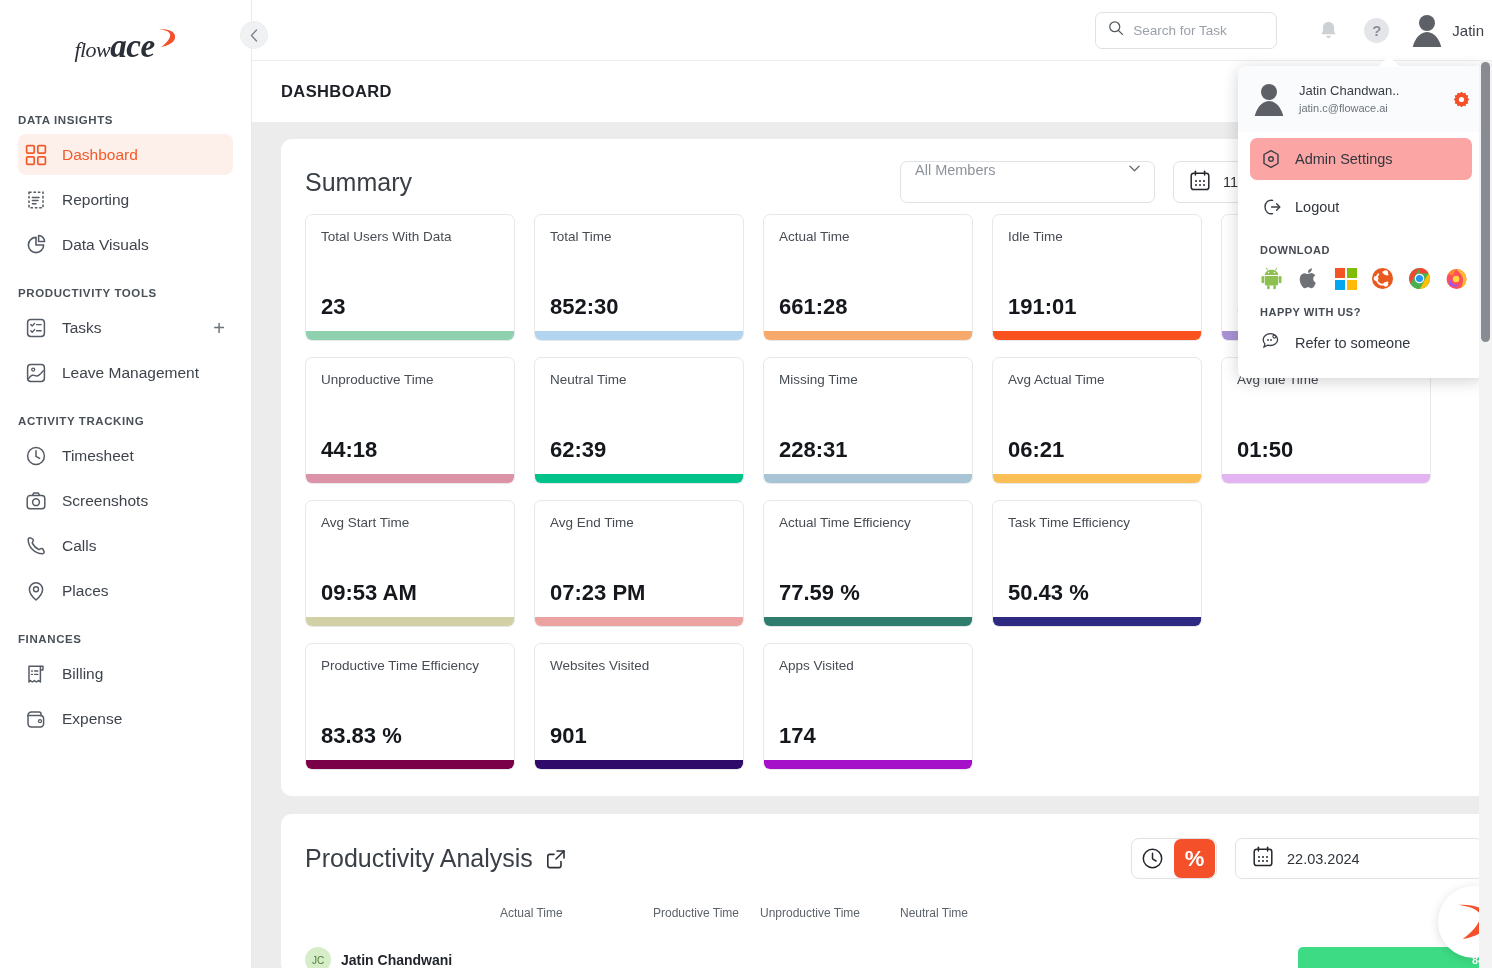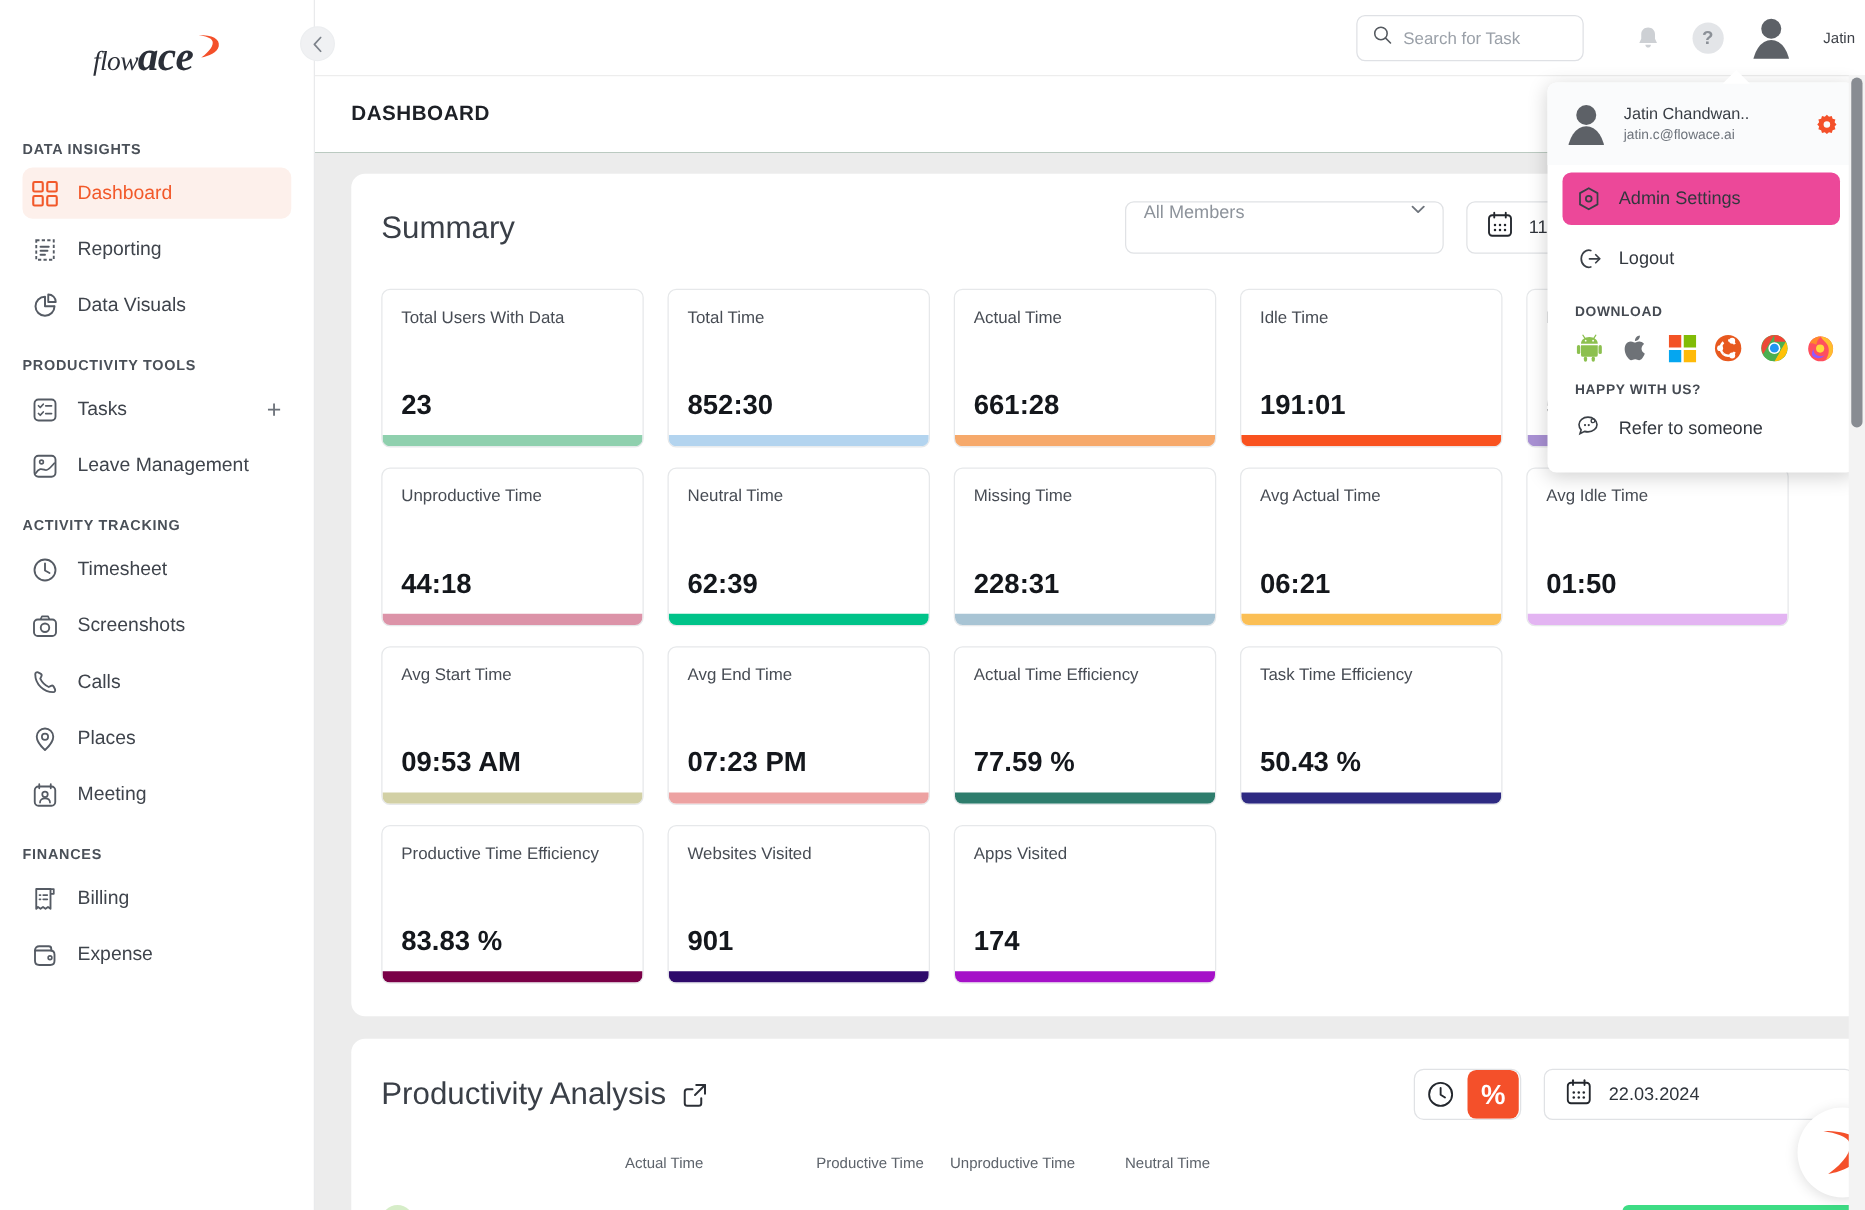--- a/index.html
+++ b/index.html
@@ -78,21 +78,21 @@
   }
   .avatar-silhouette { position: relative; width: 34px; height: 34px; overflow:hidden; }
   .avatar-silhouette .head {
     position:absolute; left: 9px; top: 2px; width: 16px; height: 16px;
     border-radius: 50%; background:#5d6167;
   }
   .avatar-silhouette .body {
     position:absolute; left: 2px; top: 19px; width: 30px; height: 22px;
     border-radius: 50% 50% 0 0 / 100% 100% 0 0; background:#5d6167;
   }
-  #username { font-size: 12px; color:#3d4148; margin-left: 25px; }
+  #username { font-size: 15px; color:#3d4148; margin-left: 8px; }
   #caret-up { margin-left: 16px; color:#55595f; font-size: 12px; }
 
   #page-title-bar {
     height: 62px; background:#fff; border-top: 1px solid #ededed;
     display:flex; align-items:center; padding-left: 29px;
   }
   #page-title { font-size: 16.5px; font-weight: bold; letter-spacing:0.4px; color:#1d2026; }
 
   #content { height: 846px; background:#ececec; padding: 17px 29px 0 29px; overflow:hidden; }
 
@@ -111,21 +111,21 @@
   #members-select .sel-caret { margin-left:auto; color:#6e747c; font-size: 11px; }
   #date-range {
     height: 42px; border:1px solid #e0e2e5; border-radius:7px;
     display:flex; align-items:center; gap:13px; padding: 0 16px; cursor:pointer;
     background:#fff; width: 310px;
   }
   #date-range .dr-text { font-size:14.5px; color:#2f343b; white-space:nowrap; }
 
   
   #cards-grid {
-    margin-top: 28px;
+    margin-top: 11px;
     display: grid;
     grid-template-columns: repeat(5, 210px);
     gap: 16px 19px;
   }
   .kpi-card {
     height: 127px; border:1px solid #e6e8ea; border-radius: 7px;
     background:#fff; position:relative; overflow:hidden;
     display:flex; flex-direction:column;
   }
   .kpi-label { font-size:13.5px; color:#474c54; padding: 14px 0 0 15px; }
@@ -191,21 +191,21 @@
   #dd-profile { display:flex; align-items:center; padding: 16px 14px 16px 14px; background:#fafbfc; border-radius: 7px 7px 0 0; }
   #dd-profile .avatar-silhouette { width:34px; height:34px; flex:0 0 34px; }
   #dd-names { margin-left: 13px; line-height: 1.22; }
   #dd-name { font-size: 13px; color:#383d44; }
   #dd-email { font-size: 11px; color:#6d737b; margin-top: 3px; }
   #dd-gear { margin-left:auto; color:#f4502a; cursor:pointer; display:flex; align-items:center; }
   .dd-item {
     display:flex; align-items:center; gap:14px; height: 42px;
     margin: 6px 12px 0 12px; padding-left: 11px; border-radius:7px; cursor:pointer;
   }
-  .dd-item.highlight { background:#ec4899;align-items:center; }
+  .dd-item.highlight { background:#fca5a5;align-items:center; }
   .dd-item .dd-label { font-size:14.5px; color:#32373e; }
   .dd-section { font-size: 11px; font-weight:bold; letter-spacing:0.5px; color:#454a52; margin: 16px 0 0 22px; }
   #dd-platforms { display:flex; align-items:center; gap: 14px; margin: 11px 0 0 22px; }
   .plat { width:23px; height:23px; display:flex; align-items:center; justify-content:center; cursor:pointer; }
 
   
   #vscroll-track {
     position:absolute; right:0; top:60px; width: 13px; height: 908px; background:#f3f3f3;
     z-index: 90;
   }
@@ -315,32 +315,20 @@
           <span class="nav-label">Calls</span>
         </div>
         <div class="nav-item">
           <span class="nav-icon">
             <svg width="22" height="22" viewBox="0 0 22 22" fill="none">
               <path d="M11 20 C11 20 17.6 14.2 17.6 9.4 C17.6 5.8 14.6 2.8 11 2.8 C7.4 2.8 4.4 5.8 4.4 9.4 C4.4 14.2 11 20 11 20 Z" stroke="currentColor" stroke-width="1.5" stroke-linejoin="round"></path>
               <circle cx="11" cy="9.3" r="2.5" stroke="currentColor" stroke-width="1.4"></circle>
             </svg>
           </span>
           <span class="nav-label">Places</span>
-        </div>
-        <div class="nav-item">
-          <span class="nav-icon">
-            <svg width="22" height="22" viewBox="0 0 22 22" fill="none">
-              <rect x="2.8" y="4.2" width="16.4" height="15.4" rx="3" stroke="currentColor" stroke-width="1.5"></rect>
-              <path d="M6.4 2.2 V5.6" stroke="currentColor" stroke-width="1.4" stroke-linecap="round"></path>
-              <path d="M15.6 2.2 V5.6" stroke="currentColor" stroke-width="1.4" stroke-linecap="round"></path>
-              <circle cx="11" cy="10.4" r="2.2" stroke="currentColor" stroke-width="1.4"></circle>
-              <path d="M7 17 C7 14.8 8.8 13.6 11 13.6 C13.2 13.6 15 14.8 15 17" stroke="currentColor" stroke-width="1.4" stroke-linecap="round"></path>
-            </svg>
-          </span>
-          <span class="nav-label">Meeting</span>
         </div>
         <div class="nav-section-title">FINANCES</div>
         <div class="nav-item">
           <span class="nav-icon">
             <svg width="22" height="22" viewBox="0 0 22 22" fill="none">
               <path d="M4 3.2 H15.4 V19 L13.4 17.6 L11.4 19 L9.4 17.6 L7.4 19 L5.4 17.6 L4 19 Z" stroke="currentColor" stroke-width="1.5" stroke-linejoin="round"></path>
               <path d="M15.4 3.2 H18 V7 H15.4" stroke="currentColor" stroke-width="1.4" stroke-linejoin="round"></path>
               <path d="M6.6 8 H7.4 M9.6 8 H12.8" stroke="currentColor" stroke-width="1.4" stroke-linecap="round"></path>
               <path d="M6.6 11.4 H7.4 M9.6 11.4 H12.8" stroke="currentColor" stroke-width="1.4" stroke-linecap="round"></path>
             </svg>

